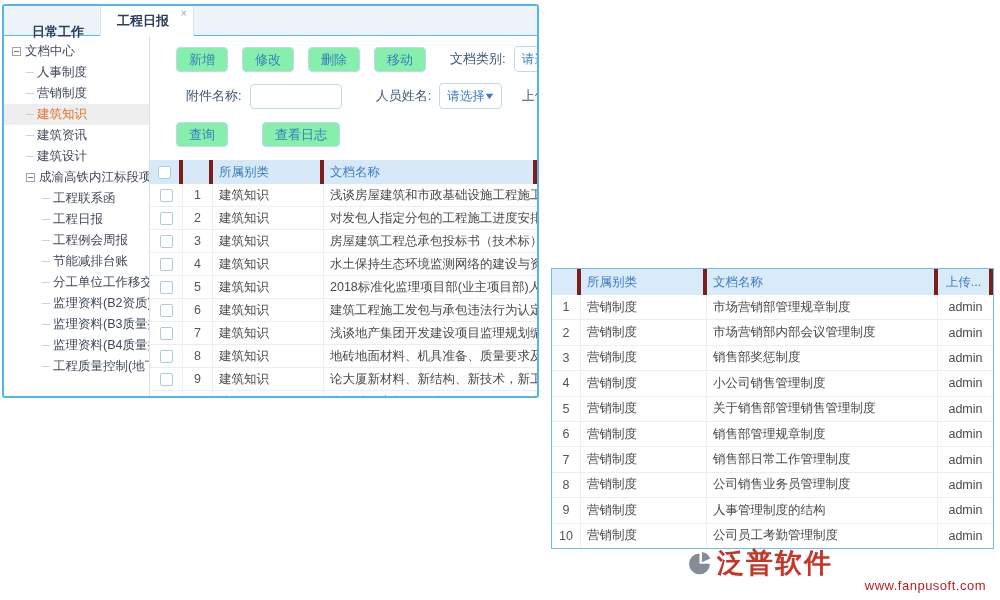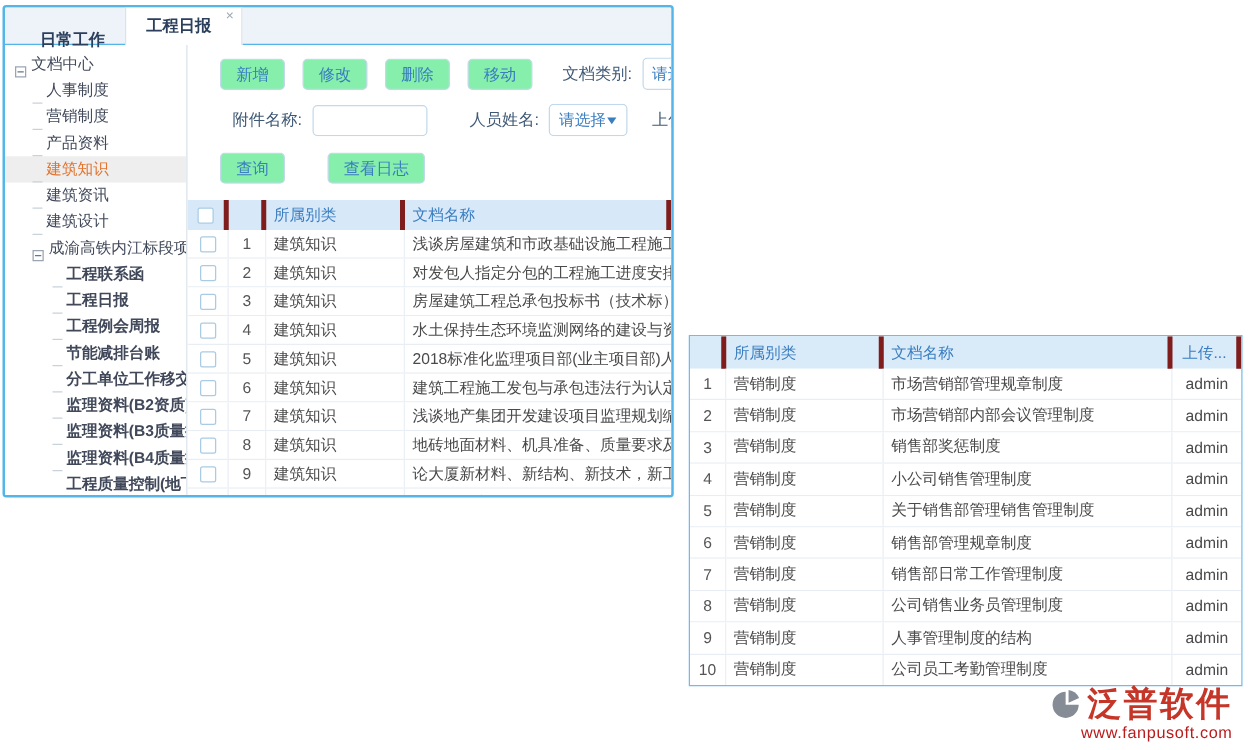--- a/index.html
+++ b/index.html
@@ -17,25 +17,25 @@
     font-weight:bold; cursor:pointer; position:relative; }
   .tab.active { background:#fff; height:30px; line-height:30px; margin-bottom:-1px;
     border-left:1px solid #D9E4EC; border-right:1px solid #D9E4EC; padding-right:24px; }
   .tab .close { position:absolute; top:2px; right:6px; font-size:11px; color:#9AA7B4;
     font-weight:normal; line-height:11px; }
   .panel-body { flex:1; display:flex; min-height:0; }
 
   
   .sidebar { width:146px; flex:0 0 146px; border-right:1px solid #D9E2EA; background:#fff;
     padding-top:5px; overflow:hidden; font-size:12.5px; color:#40485A; }
-  .tree-row { height:21px; line-height:21px; display:flex; align-items:flex-end;
+  .tree-row { height:21px; line-height:21px; display:flex; align-items:center;
     white-space:nowrap; cursor:pointer; }
   .tree-row.lvl0 { padding-left:8px; }
   .tree-row.lvl1 { padding-left:22px; }
-  .tree-row.lvl2 { padding-left:38px;font-weight:bold; }
+  .tree-row.lvl2 { padding-left:38px; }
   .tree-row.selected { background:#EEEEEE; color:#E4722B; }
   .expander { width:9px; height:9px; border:1px solid #9AA5B2; background:#fff;
     display:inline-block; position:relative; margin-right:4px; flex:0 0 9px; }
   .expander::after { content:''; position:absolute; left:1px; right:1px; top:3px; height:1px;
     background:#6B7682; }
   .dash { width:8px; height:1px; background:#C9D2DA; display:inline-block; margin-right:3px;
     flex:0 0 8px; }
   .tlabel { overflow:hidden; }
 
   
@@ -81,21 +81,21 @@
     border:1px solid #6FBCE8; background:#fff; overflow:hidden; }
   .panel-right .hrow { height:26px; background:#D9EBF9; }
   .panel-right .drow { height:25.4px; }
   .panel-right .c-num { flex:0 0 29px; justify-content:center; color:#555; }
   .panel-right .c-cat { flex:0 0 126px; }
   .panel-right .c-name { flex:0 0 231px; }
   .panel-right .c-up { flex:1; justify-content:center; border-right:none; }
 
   
   .logo { position:absolute; right:14px; top:550px; width:300px; text-align:right; }
-  .logo-row { display:flex; align-items:center; justify-content:flex-end; }
+  .logo-row { display:flex; align-items:center; justify-content:flex-start; }
   .logo-icon { width:27px; height:27px; margin-right:4px; flex:0 0 27px; }
   .logo-name { font-size:27px; font-weight:bold; color:var(--logo_red,#C53528);
     letter-spacing:2px; line-height:27px; }
   .logo-url { font-size:13px; color:#b91c1c; margin-top:1px; letter-spacing:.5px; }
 </style>
 </head>
 <body>
 
 <div class="canvas">
 
@@ -117,24 +117,20 @@
             <span class="tlabel">文档中心</span>
           </div>
           <div class="tree-row lvl1">
             <span class="dash"></span>
             <span class="tlabel">人事制度</span>
           </div>
           <div class="tree-row lvl1">
             <span class="dash"></span>
             <span class="tlabel">营销制度</span>
           </div>
-          <div class="tree-row lvl1">
-            <span class="dash"></span>
-            <span class="tlabel">产品资料</span>
-          </div>
           <div class="tree-row lvl1 selected">
             <span class="dash"></span>
             <span class="tlabel">建筑知识</span>
           </div>
           <div class="tree-row lvl1">
             <span class="dash"></span>
             <span class="tlabel">建筑资讯</span>
           </div>
           <div class="tree-row lvl1">
             <span class="dash"></span>

